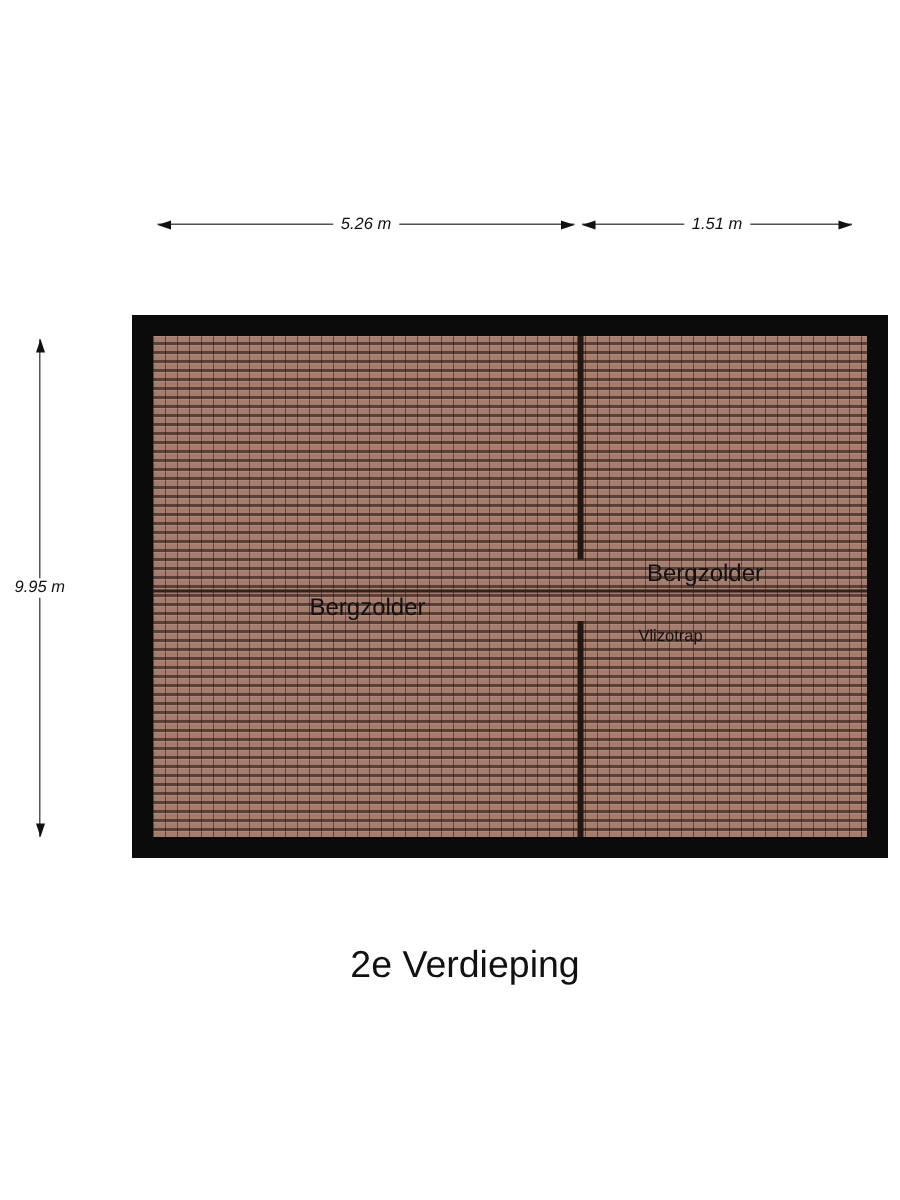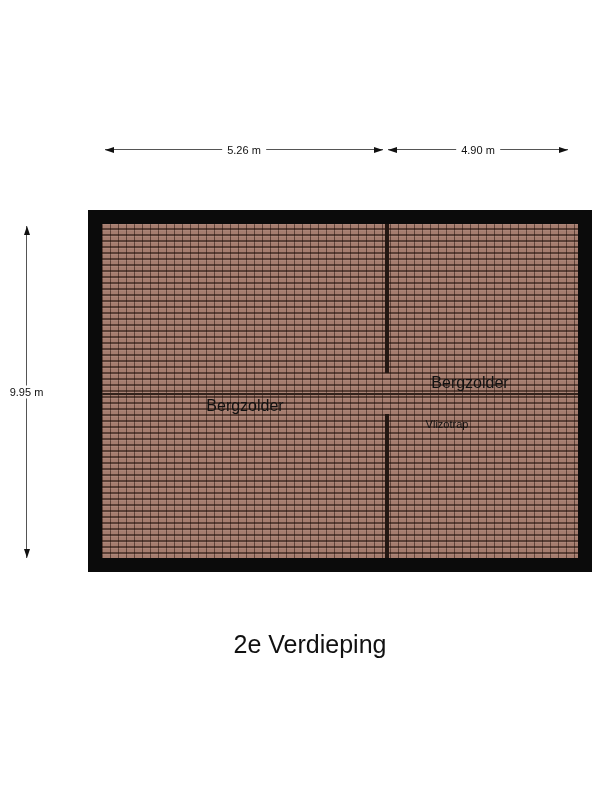--- a/index.html
+++ b/index.html
@@ -6,21 +6,21 @@
   .canvas {
     position: relative;
     width: 600px;
     height: 800px;
     background: var(--background, #ffffff);
     font-family: "Liberation Sans", sans-serif;
     overflow: hidden;
   }
 
   
-  .dim { position: absolute; }
+  .dim { position: absolute; font-style: italic; }
   .dim-line-h {
     position: absolute; left: 0; right: 0; top: 6px; height: 1px;
     background: var(--dimension-line, #555555);
   }
   .dim-line-v {
     position: absolute; top: 0; bottom: 0; left: 6px; width: 1px;
     background: var(--dimension-line, #555555);
   }
   .dim-label {
     position: absolute; left: 50%; top: 50%;
@@ -111,21 +111,21 @@
     <span class="dim-line-h"></span>
     <span class="arrow arrow-left"></span>
     <span class="arrow arrow-right"></span>
     <span class="dim-label">5.26 m</span>
   </div>
 
   <div class="dim" id="dim-top-right">
     <span class="dim-line-h"></span>
     <span class="arrow arrow-left"></span>
     <span class="arrow arrow-right"></span>
-    <span class="dim-label">4.90 m</span>
+    <span class="dim-label">1.51 m</span>
   </div>
 
   <div class="dim" id="dim-left">
     <span class="dim-line-v"></span>
     <span class="arrow arrow-up"></span>
     <span class="arrow arrow-down"></span>
     <span class="dim-label">9.95 m</span>
   </div>
 
   <div class="plan">

